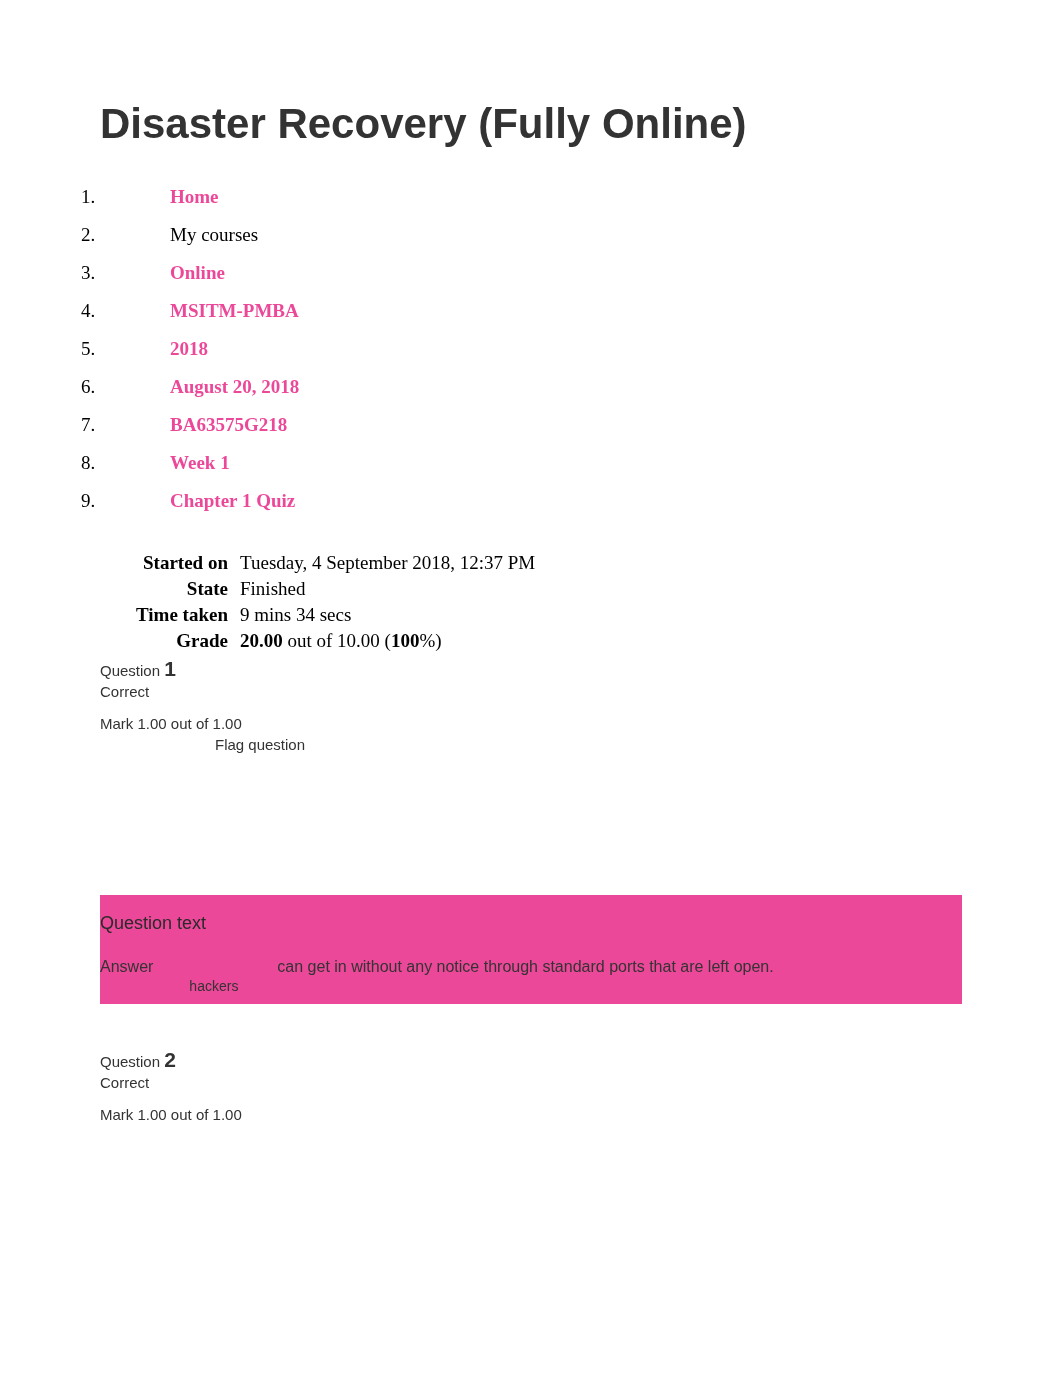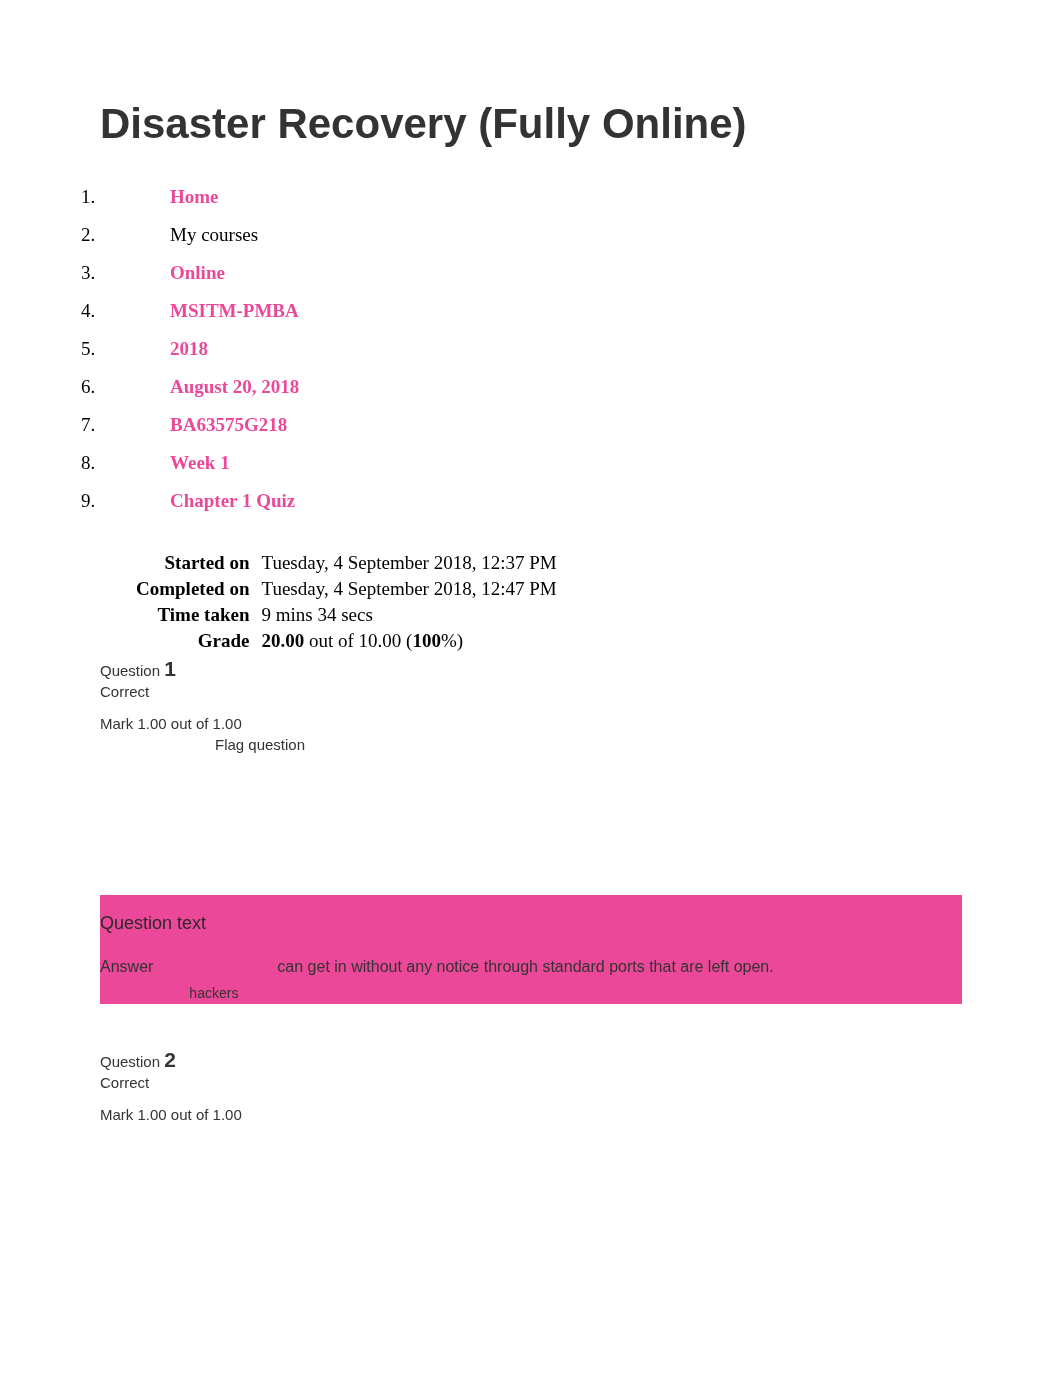--- a/index.html
+++ b/index.html
@@ -113,21 +113,21 @@
     .answer-row .answer-label {
       margin-right: 2px;
     }
     .answer-row .answer-input {
       display: inline-block;
       position: relative;
       width: 70px;
     }
     .answer-row .answer-input .val {
       position: absolute;
-      top: 13px;
+      top: 6px;
       left: 8px;
       font-size: 14px;
       color: #333;
     }
     .spacer-med {
       height: 28px;
     }
     .q2-block {
       padding-top: 6px;
     }
@@ -149,22 +149,22 @@
   <li><a href="#">Chapter 1 Quiz</a></li>
 </ol>
 
 <table class="summary">
   <tbody>
       <tr>
     <td class="label">Started on</td>
     <td class="value">Tuesday, 4 September 2018, 12:37 PM</td>
   </tr>
   <tr>
-    <td class="label">Completed on</td>
-    <td class="value">Tuesday, 4 September 2018, 12:47 PM</td>
+    <td class="label">State</td>
+    <td class="value">Finished</td>
   </tr>
   <tr>
     <td class="label">Time taken</td>
     <td class="value">9 mins 34 secs</td>
   </tr>
   <tr>
     <td class="label">Grade</td>
     <td class="value">
       <b>20.00</b><span> out of 10.00 (</span><b>100</b><span>%)</span>
     </td>

